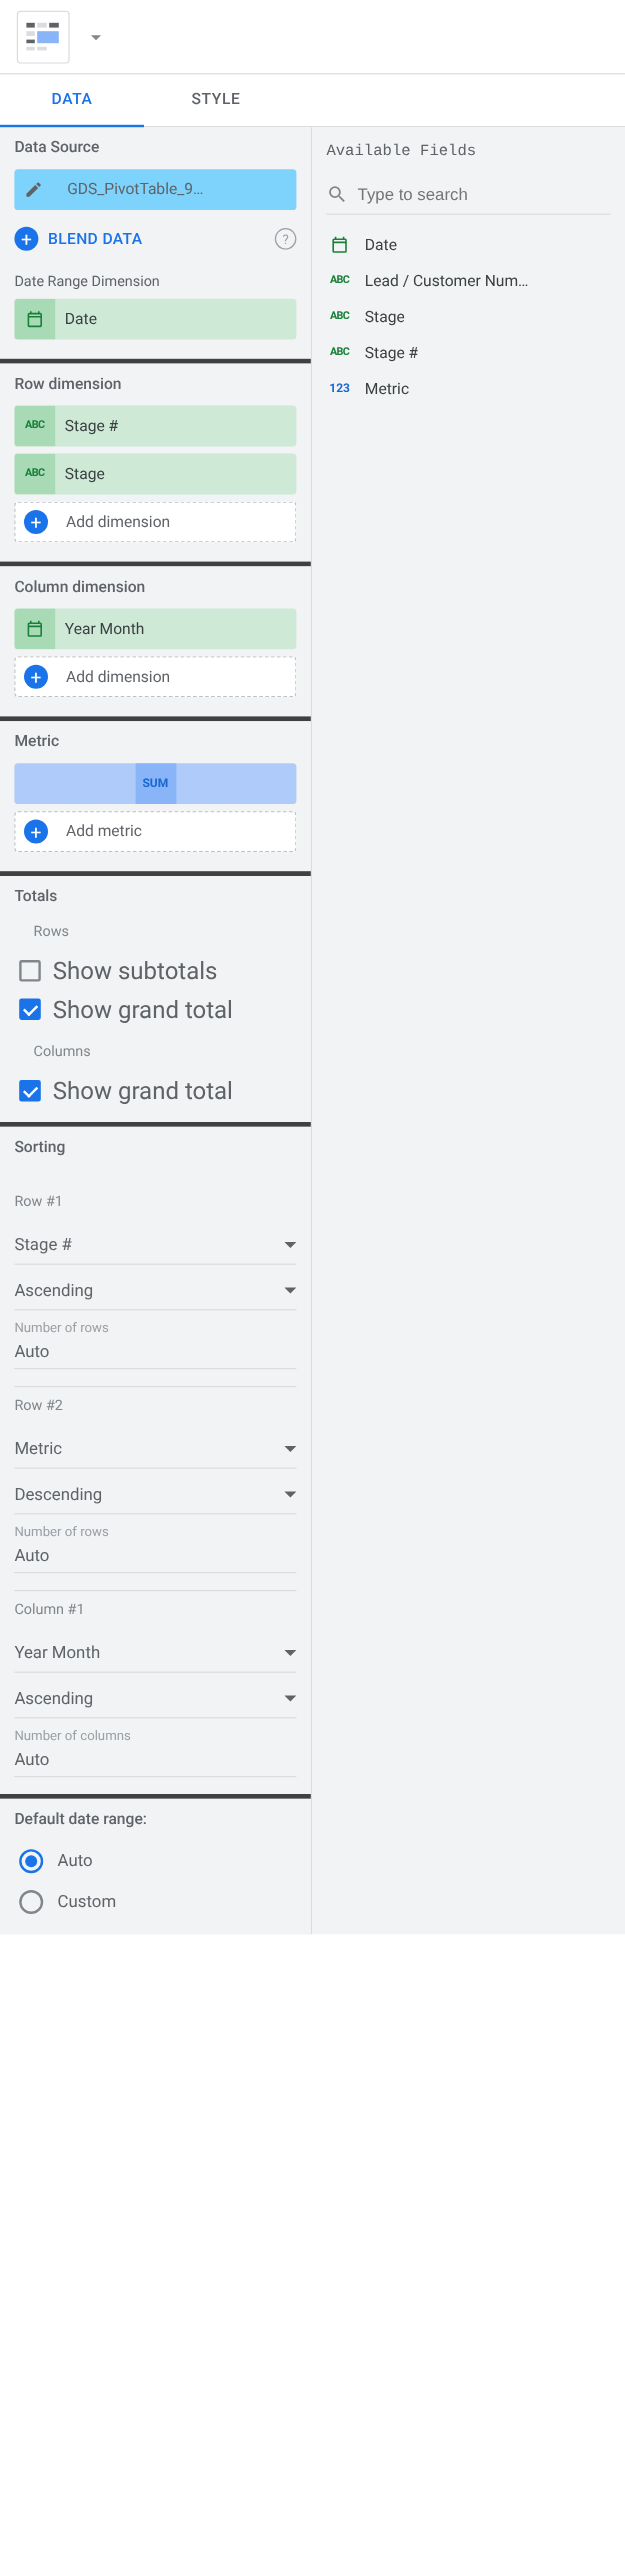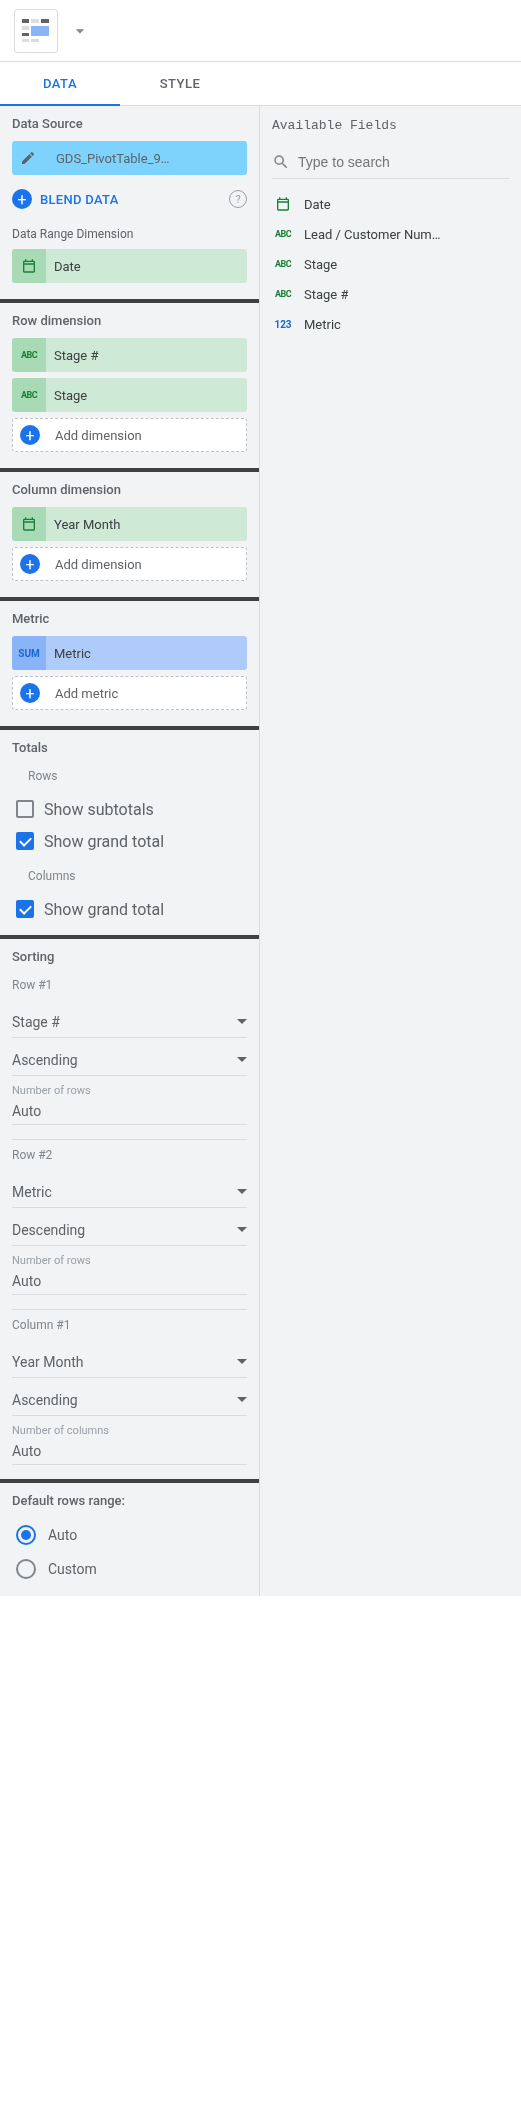--- a/index.html
+++ b/index.html
@@ -24,35 +24,35 @@
 .ds-row .nm { color: #5f6368; font-size: 13px; overflow: hidden; text-overflow: ellipsis; white-space: nowrap; }
 .blend-row { display: flex; align-items: center; height: 32px; gap: 8px; padding: 0 0px; }
 .blend-row span { color: #1a73e8; font-size: 13px; font-weight: 500; letter-spacing: 0.3px; }
 .add-circle { width: 20px; height: 20px; border-radius: 50%; background: #1a73e8; display: flex; align-items: center; justify-content: center; color: #fff; font-size: 16px; flex: none; }
 .help-circle { width: 18px; height: 18px; border-radius: 50%; border: 1.5px solid #9aa0a6; color: #9aa0a6; display: flex; align-items: center; justify-content: center; font-size: 11px; margin-left: auto; }
 .chip { display: flex; align-items: center; height: 34px; border-radius: 3px; margin-bottom: 6px; overflow: hidden; }
 .chip-icon { width: 34px; height: 34px; display: flex; align-items: center; justify-content: center; flex: none; }
 .chip-label { padding-left: 8px; font-size: 13px; color: #3c4043; }
 .chip.dim { background: #ceead6; }
 .chip.dim .chip-icon { background: #a8dab5; }
-.chip.met { background: #aecbfa; }
+.chip.met { background: #aecbfa; flex-direction: column; }
 .chip.met .chip-icon { background: #8ab4f8; }
 .chip.add { background: #fff; border: 1px dashed #bdc1c6; }
 .chip.add .chip-label { color: #5f6368; }
 .chip.add .chip-icon { }
 .abc { font-size: 9px; font-weight: 700; color: #188038; letter-spacing: -0.5px; }
 .num123 { font-size: 10px; font-weight: 700; color: #1967d2; }
 .sum { font-size: 10px; font-weight: 700; color: #1967d2; }
 .cal-ic { width: 16px; height: 16px; }
 .sub-label { font-size: 12px; color: #5f6368; margin-bottom: 8px; }
 .cb-row { display: flex; align-items: center; height: 32px; gap: 10px; padding-left: 4px; }
 .cb { width: 18px; height: 18px; border: 2px solid #80868b; border-radius: 2px; display: flex; align-items: center; justify-content: center; flex: none; }
 .cb.checked { background: #1a73e8; border-color: #1a73e8; }
 .cb.checked::after { content: ""; width: 5px; height: 9px; border: solid #fff; border-width: 0 2px 2px 0; transform: rotate(45deg); margin-top: -2px; }
-.cb-label { color: #5f6368; font-size: 16px; }
+.cb-label { color: #5f6368; font-size: 20px; }
 .sort-group { border-bottom: 1px solid #dadce0; padding: 8px 0 14px; }
 .sort-group:last-child { border-bottom: none; padding-bottom: 4px; }
 .sort-sub { font-size: 12px; color: #80868b; margin-bottom: 14px; }
 .dd { display: flex; align-items: center; justify-content: space-between; border-bottom: 1px solid #dadce0; height: 32px; color: #5f6368; font-size: 14px; cursor: pointer; margin-bottom: 6px; }
 .dd svg { width: 10px; height: 10px; fill: #5f6368; }
 .input-lbl { font-size: 11px; color: #9aa0a6; margin-top: 8px; }
 .input-val { border-bottom: 1px solid #dadce0; height: 28px; display: flex; align-items: center; color: #5f6368; font-size: 14px; }
 .rfield { padding: 12px; }
 .rlabel { font-size: 13px; font-weight: 500; color: #5f6368; margin-bottom: 12px; font-family: Liberation Mono, monospace; }
 .search-row { display: flex; align-items: center; height: 34px; border-bottom: 1px solid #dadce0; gap: 8px; color: #9aa0a6; margin-bottom: 10px; }
@@ -102,21 +102,21 @@
       <svg class="pencil" width="16" height="16" viewBox="0 0 24 24">
             <path fill="#5f6368" d="M3 17.25V21h3.75L17.81 9.94l-3.75-3.75L3 17.25zM20.71 7.04a1 1 0 0 0 0-1.41l-2.34-2.34a1 1 0 0 0-1.41 0l-1.83 1.83 3.75 3.75 1.83-1.83z"></path>
           </svg>
       <span class="nm">GDS_PivotTable_9…</span>
     </div>
     <div class="blend-row">
       <div class="add-circle">+</div>
       <span>BLEND DATA</span>
       <div class="help-circle">?</div>
     </div>
-    <div class="sub-label" style="margin-top:12px">Data Range Dimension</div>
+    <div class="sub-label" style="margin-top:12px">Date Range Dimension</div>
     <div class="chip dim">
       <div class="chip-icon">
             <svg class="cal-ic" viewBox="0 0 24 24">
               <path fill="#188038" d="M19 4h-1V2h-2v2H8V2H6v2H5a2 2 0 0 0-2 2v14a2 2 0 0 0 2 2h14a2 2 0 0 0 2-2V6a2 2 0 0 0-2-2zm0 16H5V10h14v10zM5 8V6h14v2H5z"></path>
             </svg>
           </div>
       <div class="chip-label">Date</div>
     </div>
   </div>
 
@@ -188,21 +188,21 @@
       <div class="cb-label">Show grand total</div>
     </div>
     <div class="sec-sub" style="margin-top:12px">Columns</div>
     <div class="cb-row">
       <div class="cb checked"></div>
       <div class="cb-label">Show grand total</div>
     </div>
   </div>
 
   <div class="sec">
-    <div class="sec-title" style="margin-bottom:6px">Sorting</div>
+    <div class="sec-title" style="margin-bottom:22px">Sorting</div>
 
     <div class="sort-group">
       <div class="sort-sub">Row #1</div>
       <div class="dd">
             <span>Stage #</span>
             <svg viewBox="0 0 10 10">
               <path d="M0 2l5 5 5-5z"></path>
             </svg>
           </div>
       <div class="dd">
@@ -246,21 +246,21 @@
             <svg viewBox="0 0 10 10">
               <path d="M0 2l5 5 5-5z"></path>
             </svg>
           </div>
       <div class="input-lbl">Number of columns</div>
       <div class="input-val">Auto</div>
     </div>
   </div>
 
   <div class="sec" style="border-bottom:none">
-    <div class="sec-title" style="margin-bottom:10px">Default rows range:</div>
+    <div class="sec-title" style="margin-bottom:10px">Default date range:</div>
     <div class="radio-row">
       <div class="radio sel"></div>
       <div class="radio-label">Auto</div>
     </div>
     <div class="radio-row">
       <div class="radio"></div>
       <div class="radio-label">Custom</div>
     </div>
   </div>
 

